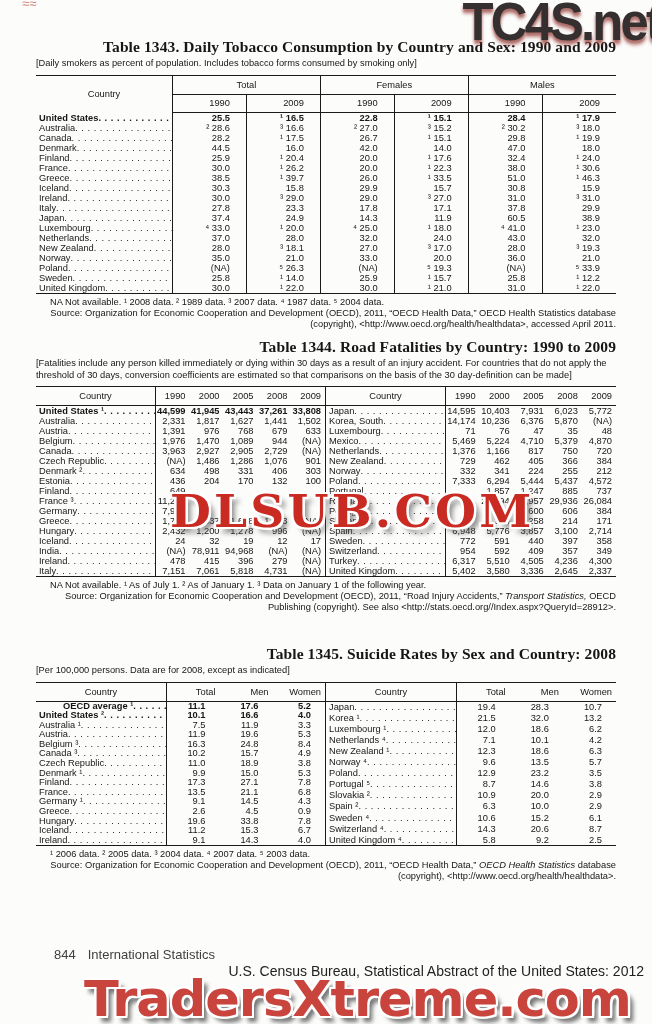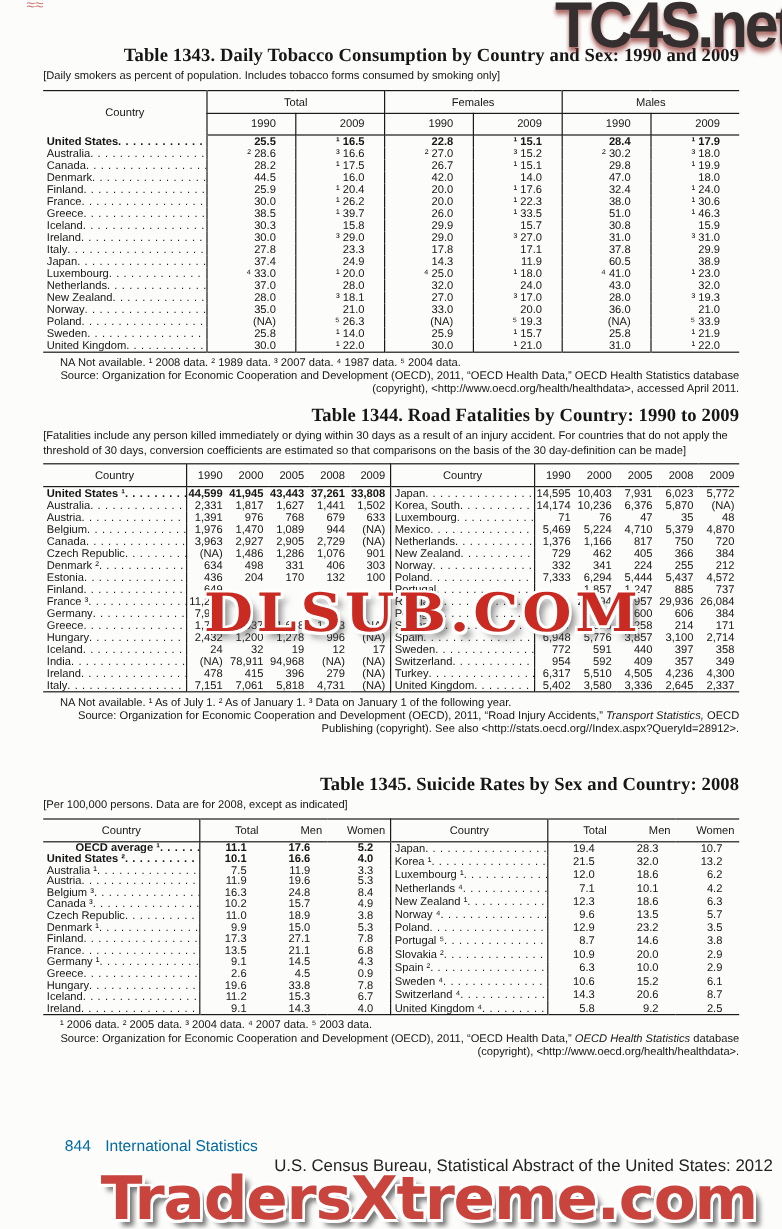--- a/index.html
+++ b/index.html
@@ -49,21 +49,21 @@
   .t44 td.v, .t44 .hy { padding-right:4px; }
   .t45 .hc, .t45 td.c { width:128px; }
   .t45 td.v, .t45 .hy { padding-right:14px; }
   .t45 tbody tr { height:9.6px; }
   .t45 tbody td { line-height:9.6px; }
   
   .fn { font-size:9.3px; line-height:11px; margin:3px 0 0 0; text-indent:14px; }
   .src { font-size:9.3px; line-height:11px; margin:0; text-indent:14px;text-align:right; }
   .src i { font-style:italic; }
   
-  .pgno { position:absolute; left:54px; top:947px; font-size:13px; color:#0369a1; }
+  .pgno { position:absolute; left:54px; top:947px; font-size:13px; color:#404040; }
   .pgno .num { margin-right:12px; }
   .census { position:absolute; right:8px; top:963px; font-size:14px; color:#222; }
   
   .wm-top {
     position:absolute; top:-10px; right:-8px; z-index:6;
     font-family:"Liberation Sans", sans-serif; font-weight:700;
     font-size:54px; letter-spacing:-3px; transform:scaleX(.94); transform-origin:right top;
     color:#262020; opacity:.93;
     text-shadow:0 3px 3px rgba(140,50,45,.65), 0 5px 4px rgba(150,60,55,.45);
   }
@@ -345,21 +345,21 @@
             <div class="cw">
               <span class="lbl">Sweden</span>
               <span class="leader"></span>
             </div>
           </td>
           <td class="v">25.8</td>
           <td class="v">¹ 14.0</td>
           <td class="v">25.9</td>
           <td class="v">¹ 15.7</td>
           <td class="v">25.8</td>
-          <td class="v">¹ 21.9</td>
+          <td class="v">¹ 12.2</td>
         </tr>
         <tr>
           <td class="c">
             <div class="cw">
               <span class="lbl">United Kingdom</span>
               <span class="leader"></span>
             </div>
           </td>
           <td class="v">30.0</td>
           <td class="v">¹ 22.0</td>

